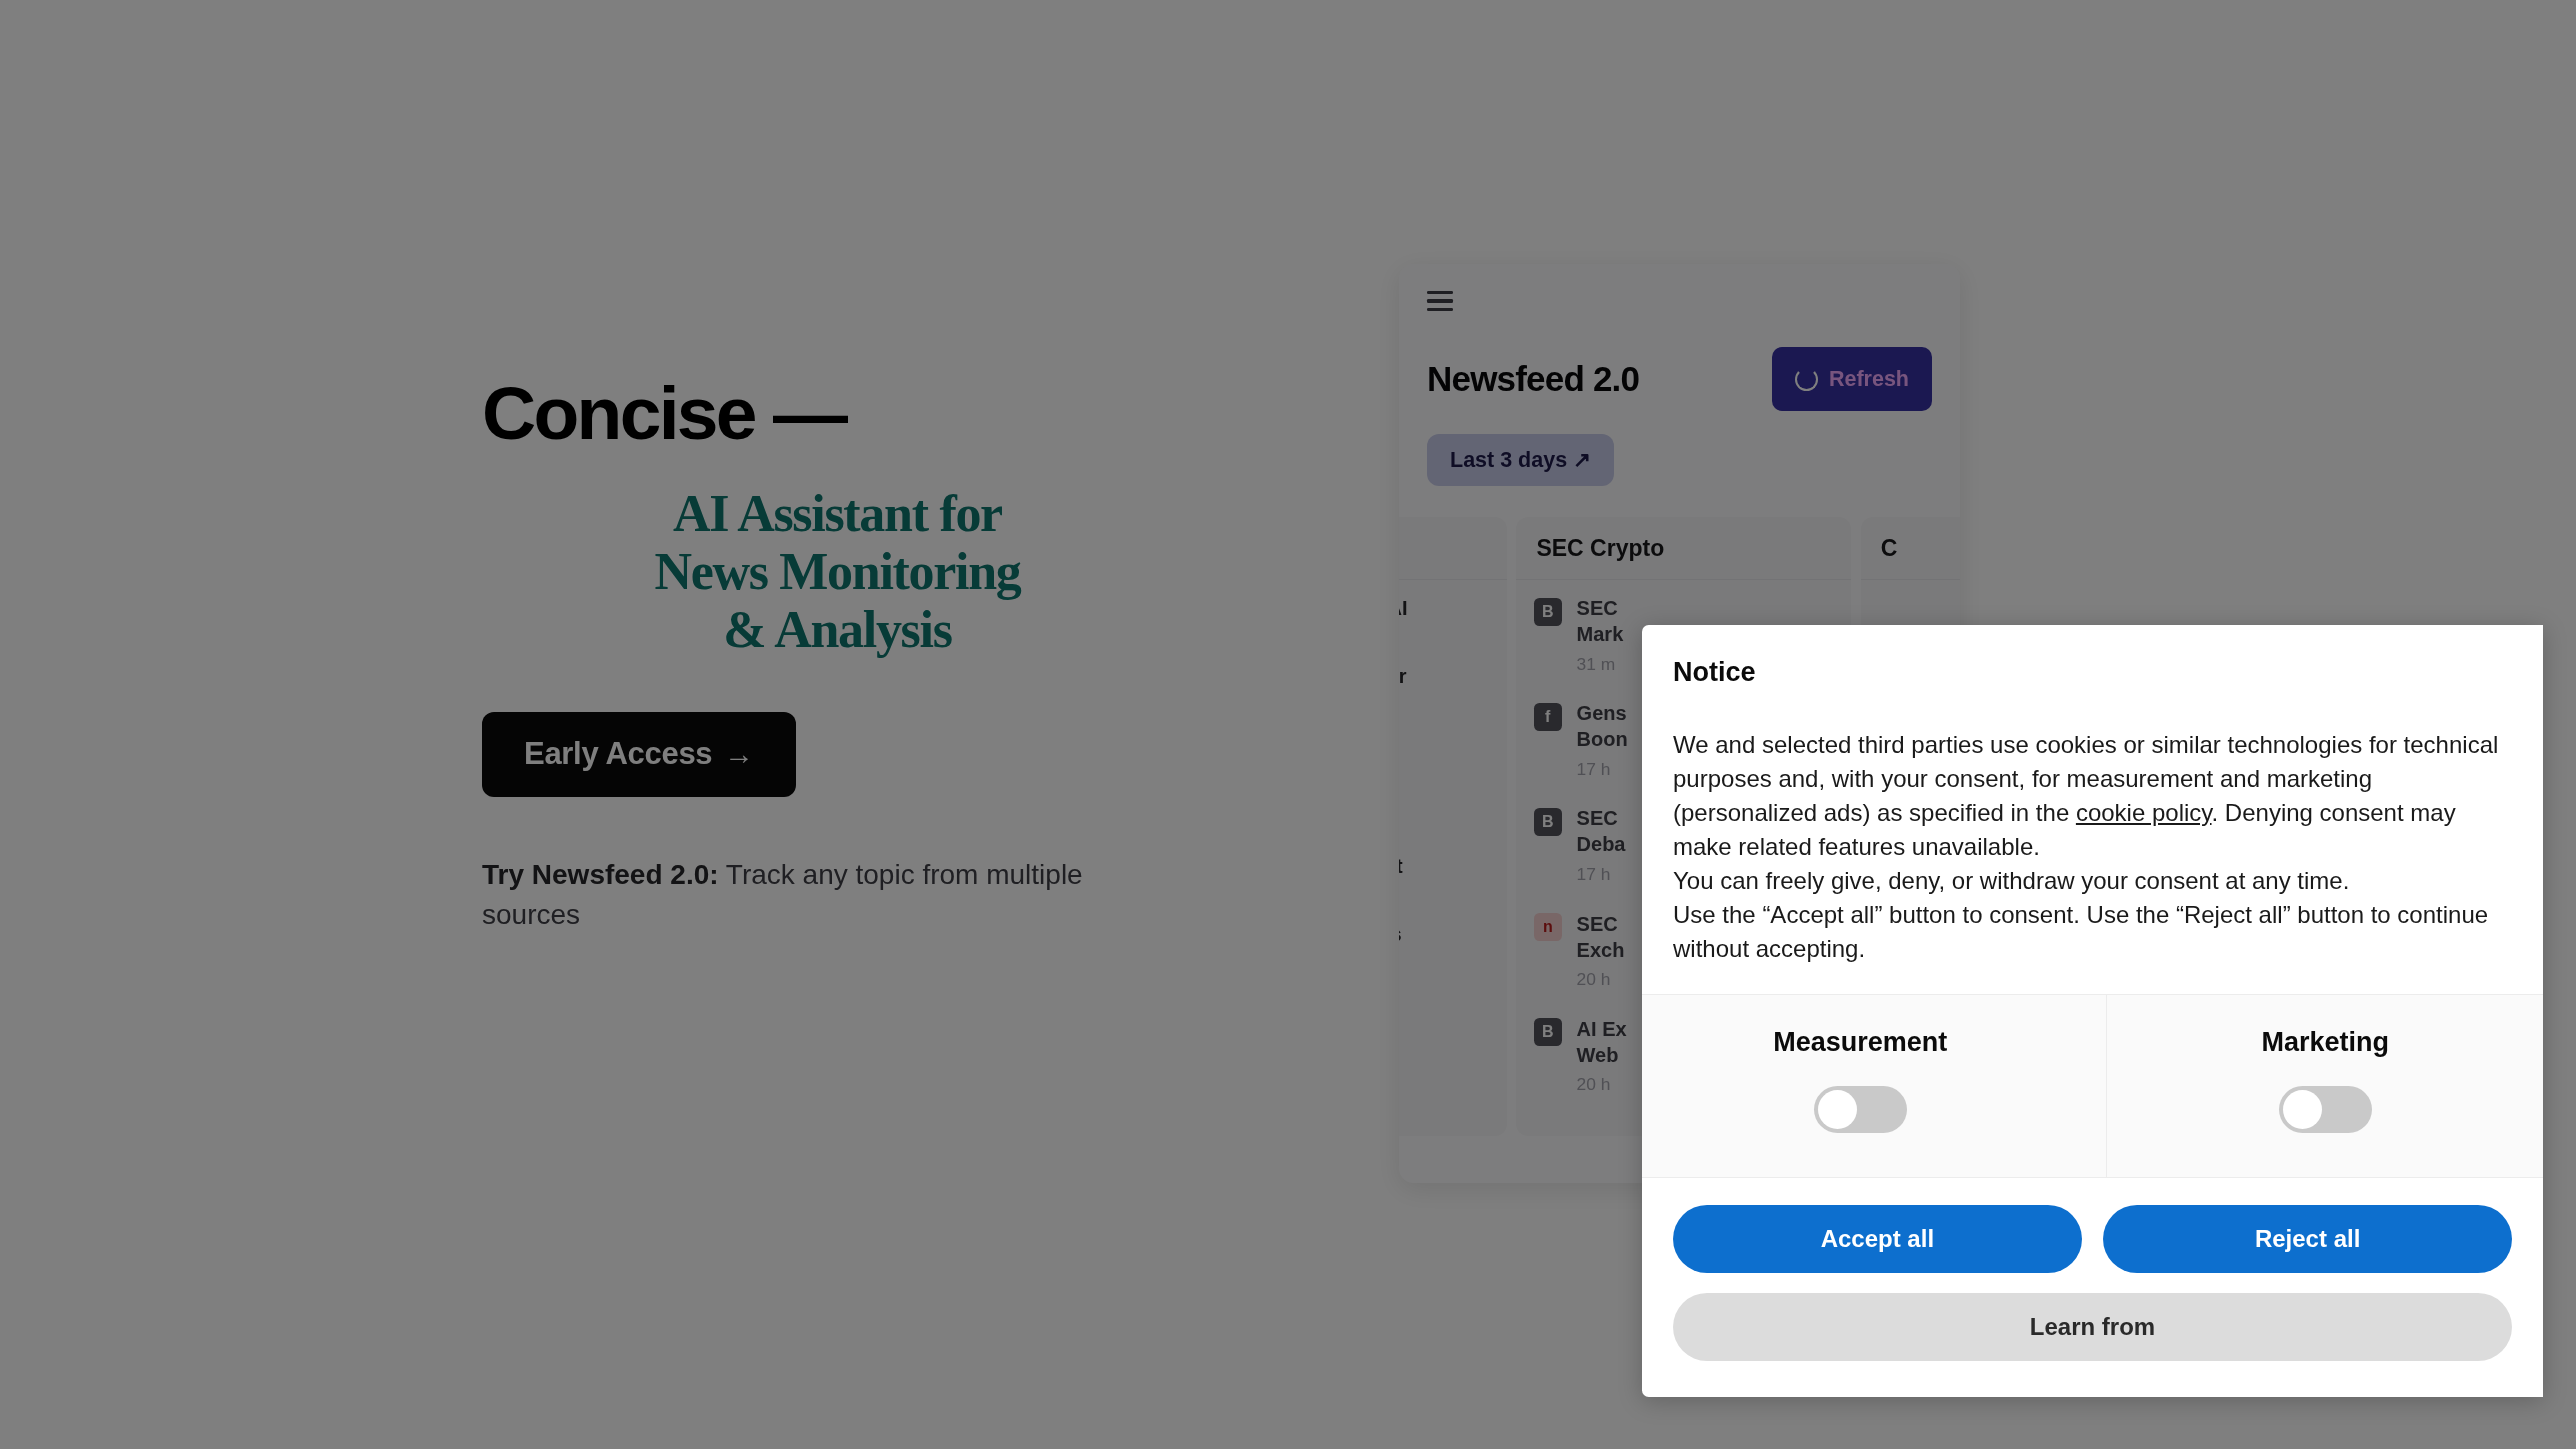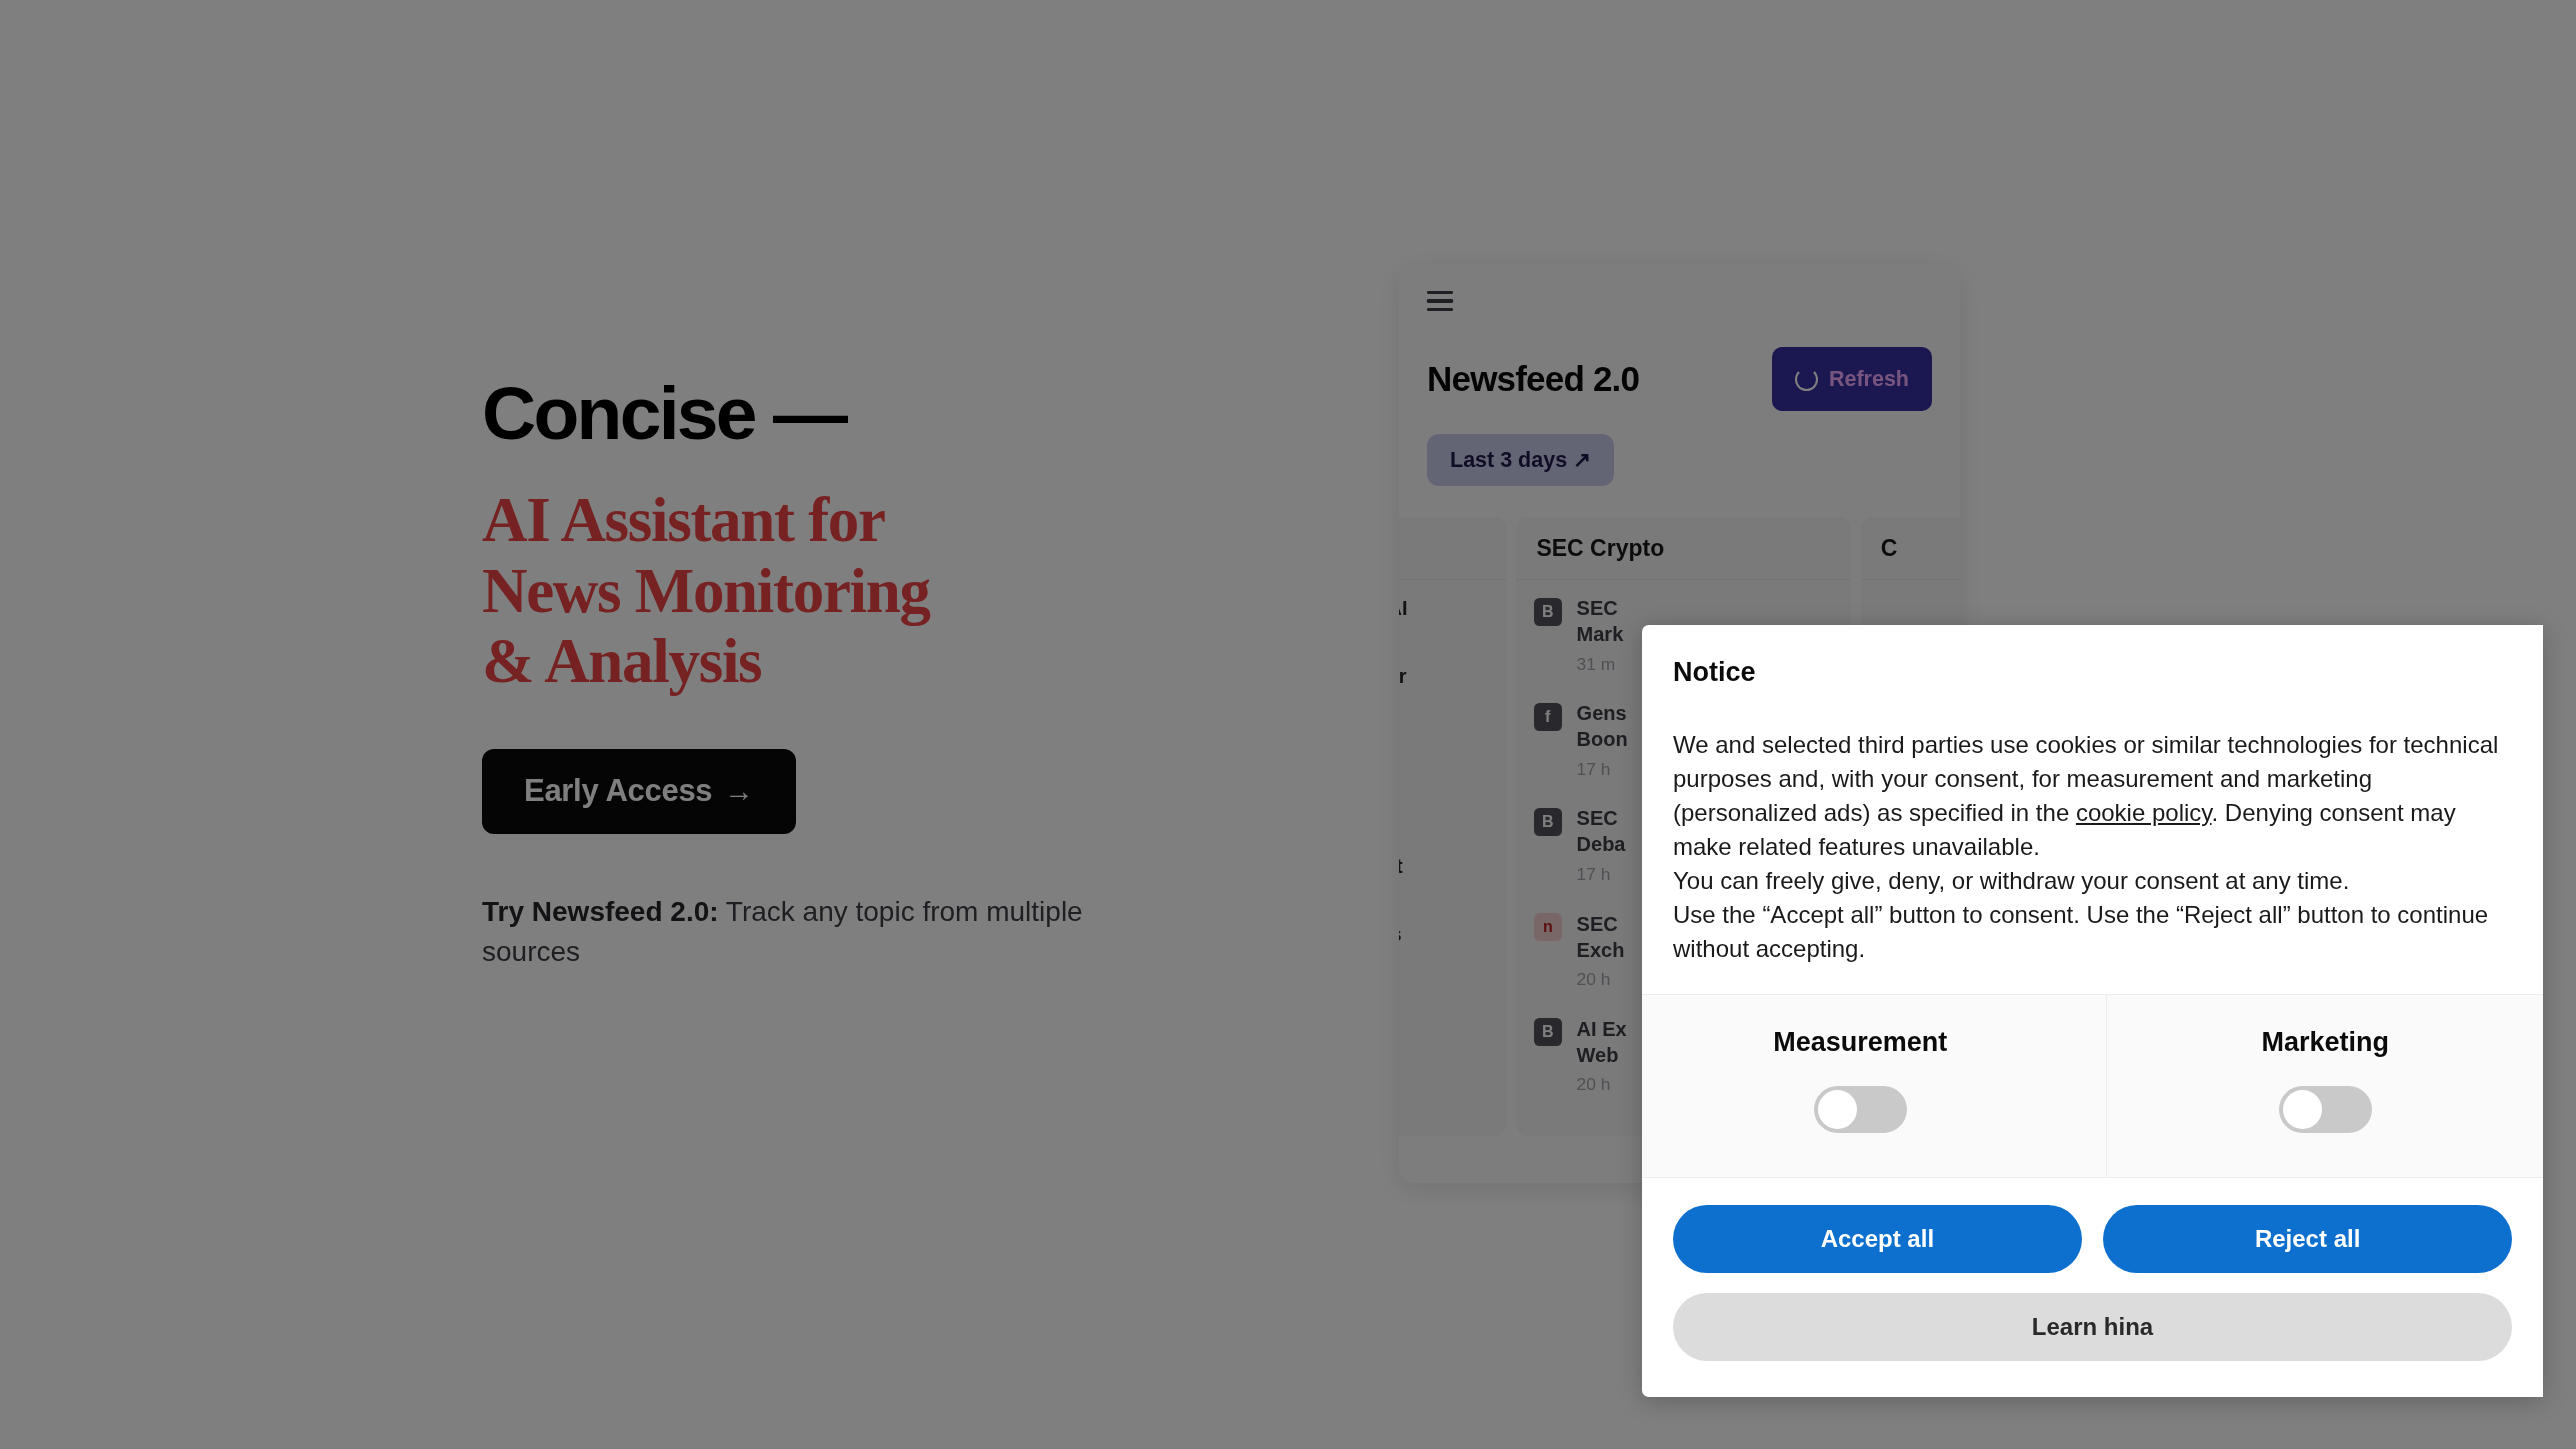--- a/index.html
+++ b/index.html
@@ -37,25 +37,26 @@
     font-size: 75px;
     line-height: 1.0;
     letter-spacing: -2.7px;
     color: #000000;
     white-space: nowrap;
   }
 
   .hero-title {
     font-family: "Liberation Serif", serif;
     font-weight: 700;
-    font-size: 63px;
+    font-size: 52px;
     line-height: 1.12;
     letter-spacing: -1.3px;
-    color: #ef4444;
+    color: #0f766e;
     margin-top: 34px;
+    text-align: center;
   }
 
   .hero-cta {
     display: inline-flex;
     align-items: center;
     justify-content: center;
     gap: 12px;
     margin-top: 52px;
     background: #0a0a0a;
     color: #ffffff;
@@ -455,17 +456,17 @@
       <div class="cd-purpose-label">Marketing</div>
       <span class="switch"><span class="knob"></span></span>
     </div>
   </div>
 
   <div class="cd-actions">
     <div class="cd-row">
       <button class="cd-btn primary">Accept all</button>
       <button class="cd-btn primary">Reject all</button>
     </div>
-    <button class="cd-btn secondary">Learn hina</button>
+    <button class="cd-btn secondary">Learn from</button>
   </div>
 
 </div>
 
 
 </body></html>

